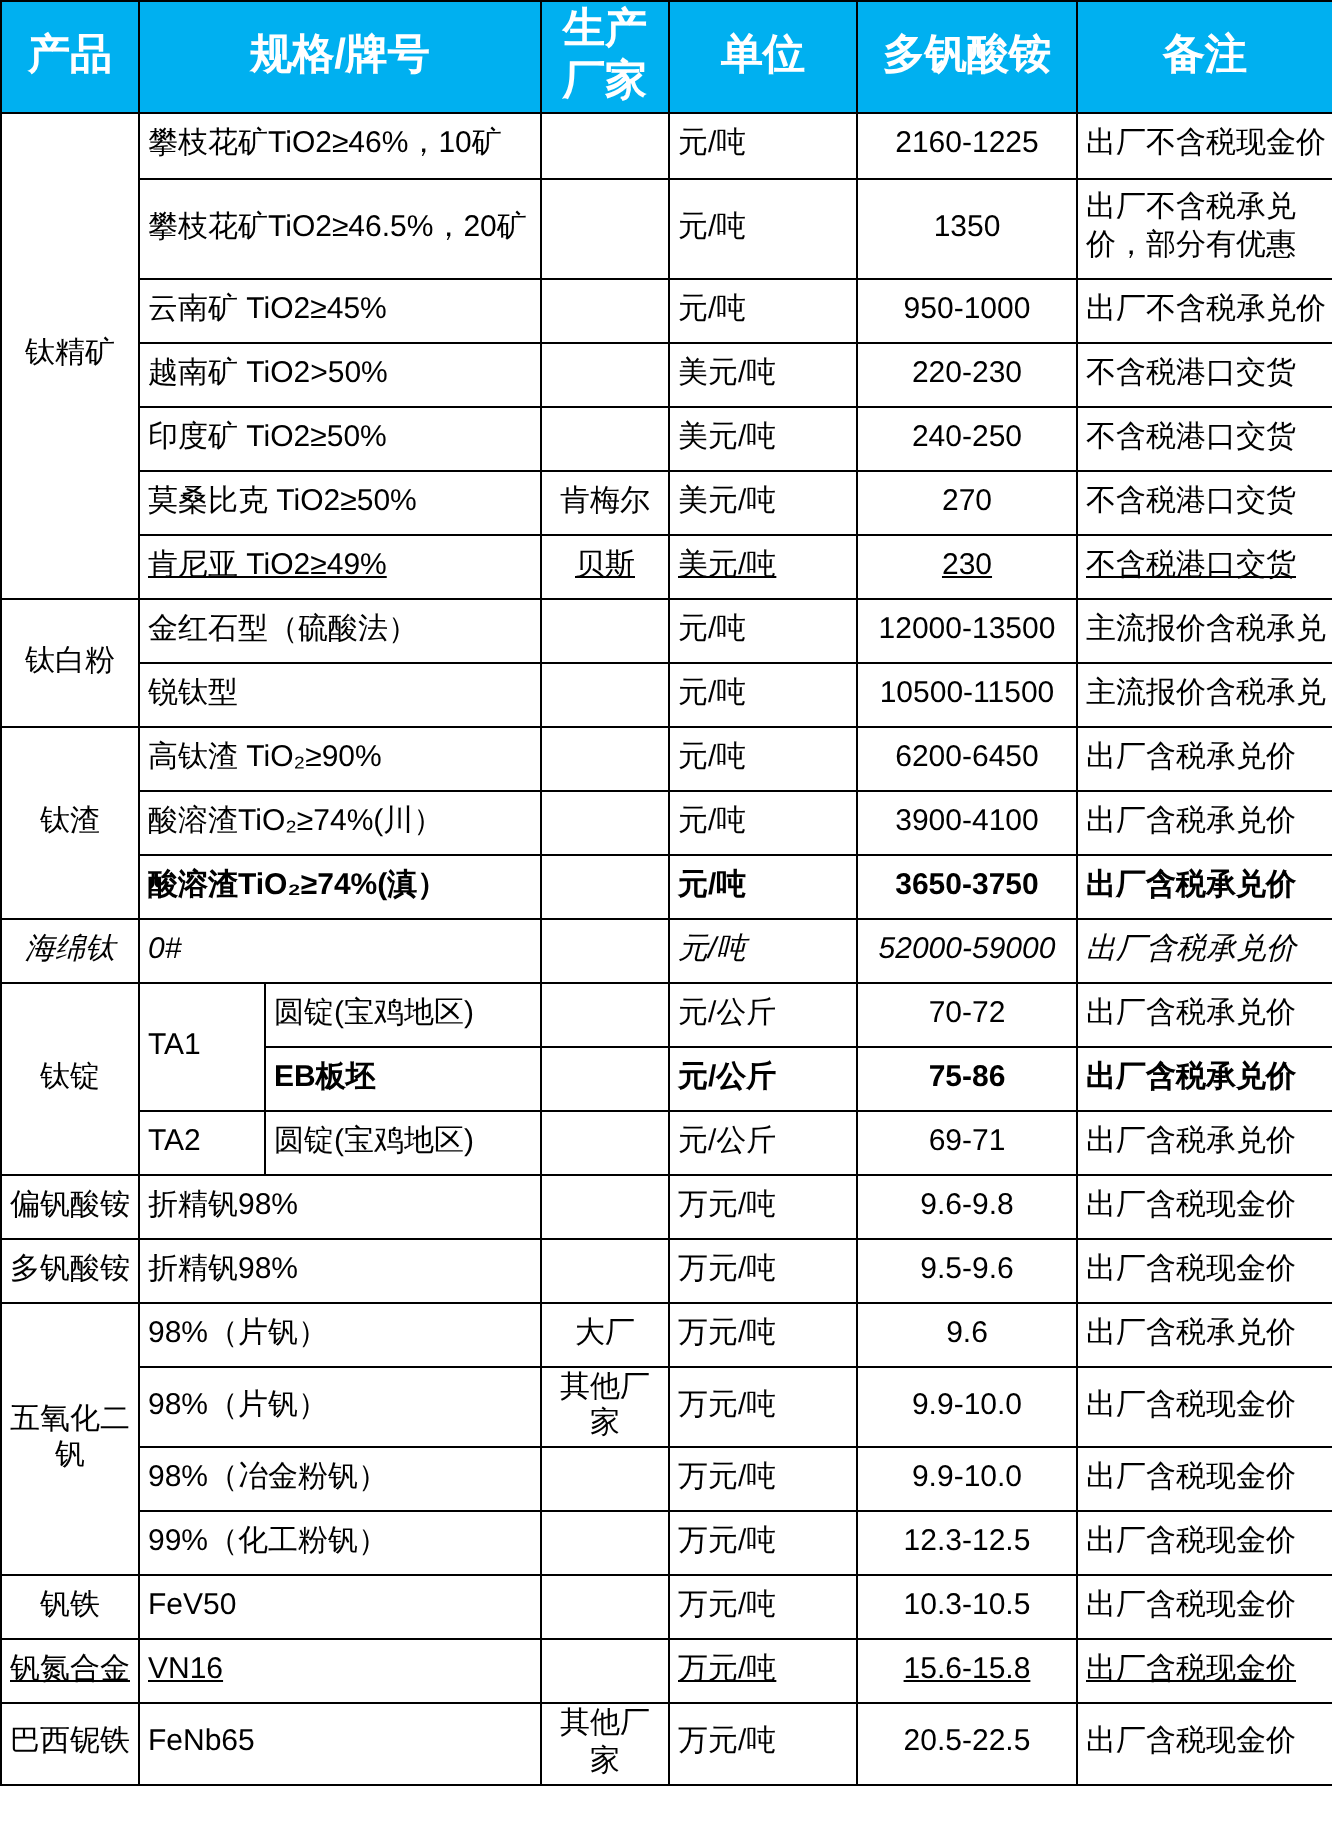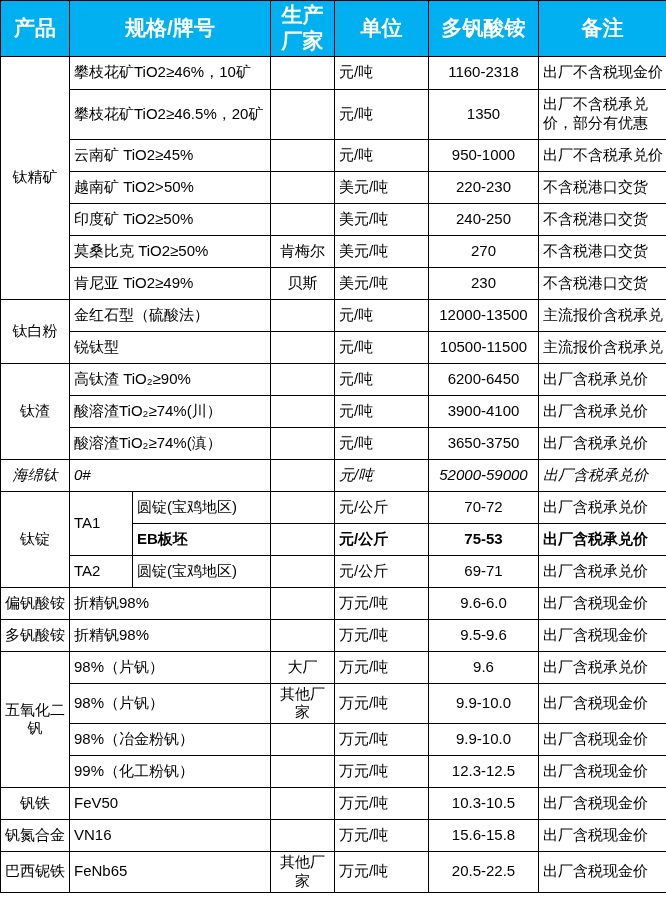--- a/index.html
+++ b/index.html
@@ -61,21 +61,21 @@
         <th colspan="1" data-name="column-header-price">多钒酸铵</th>
         <th colspan="1" data-name="column-header-note">备注</th>
       </tr>
   </thead>
   <tbody data-name="table-body">
       <tr data-name="table-row" style="height: 33px;">
         <td rowspan="7" class="al-center" data-name="product-cell">钛精矿</td>
         <td colspan="2" class="al-left" data-name="spec-cell">攀枝花矿TiO2≥46%，10矿</td>
         <td class="al-center" data-name="mfr-cell"></td>
         <td class="al-left" data-name="unit-cell">元/吨</td>
-        <td class="al-center" data-name="price-cell">1160-2318</td>
+        <td class="al-center" data-name="price-cell">2160-1225</td>
         <td class="al-left" data-name="note-cell">出厂不含税现金价</td>
       </tr>
       <tr data-name="table-row" style="height: 50px;">
         <td colspan="2" class="al-left" data-name="spec-cell">攀枝花矿TiO2≥46.5%，20矿</td>
         <td class="al-center" data-name="mfr-cell"></td>
         <td class="al-left" data-name="unit-cell">元/吨</td>
         <td class="al-center" data-name="price-cell">1350</td>
         <td class="al-left" data-name="note-cell">出厂不含税承兑价，部分有优惠</td>
       </tr>
       <tr data-name="table-row" style="height: 32px;">
@@ -99,21 +99,21 @@
         <td class="al-center" data-name="price-cell">240-250</td>
         <td class="al-left" data-name="note-cell">不含税港口交货</td>
       </tr>
       <tr data-name="table-row" style="height: 32px;">
         <td colspan="2" class="al-left" data-name="spec-cell">莫桑比克 TiO2≥50%</td>
         <td class="al-center" data-name="mfr-cell">肯梅尔</td>
         <td class="al-left" data-name="unit-cell">美元/吨</td>
         <td class="al-center" data-name="price-cell">270</td>
         <td class="al-left" data-name="note-cell">不含税港口交货</td>
       </tr>
-      <tr data-name="table-row" style="height: 32px;">
+      <tr data-name="table-row" style="height: 32px; text-decoration: underline;">
         <td colspan="2" class="al-left" data-name="spec-cell">肯尼亚 TiO2≥49%</td>
         <td class="al-center" data-name="mfr-cell">贝斯</td>
         <td class="al-left" data-name="unit-cell">美元/吨</td>
         <td class="al-center" data-name="price-cell">230</td>
         <td class="al-left" data-name="note-cell">不含税港口交货</td>
       </tr>
       <tr data-name="table-row" style="height: 32px;">
         <td rowspan="2" class="al-center" data-name="product-cell">钛白粉</td>
         <td colspan="2" class="al-left" data-name="spec-cell">金红石型（硫酸法）</td>
         <td class="al-center" data-name="mfr-cell"></td>
@@ -136,21 +136,21 @@
         <td class="al-center" data-name="price-cell">6200-6450</td>
         <td class="al-left" data-name="note-cell">出厂含税承兑价</td>
       </tr>
       <tr data-name="table-row" style="height: 32px; margin-top: 36px;">
         <td colspan="2" class="al-left" data-name="spec-cell">酸溶渣TiO₂≥74%(川）</td>
         <td class="al-center" data-name="mfr-cell"></td>
         <td class="al-left" data-name="unit-cell">元/吨</td>
         <td class="al-center" data-name="price-cell">3900-4100</td>
         <td class="al-left" data-name="note-cell">出厂含税承兑价</td>
       </tr>
-      <tr data-name="table-row" style="height: 32px;">
+      <tr data-name="table-row" style="height: 32px; font-weight: bold;">
         <td colspan="2" class="al-left" data-name="spec-cell">酸溶渣TiO₂≥74%(滇）</td>
         <td class="al-center" data-name="mfr-cell"></td>
         <td class="al-left" data-name="unit-cell">元/吨</td>
         <td class="al-center" data-name="price-cell">3650-3750</td>
         <td class="al-left" data-name="note-cell">出厂含税承兑价</td>
       </tr>
       <tr data-name="table-row" style="height: 32px; font-style: italic;">
         <td class="al-center" data-name="product-cell">海绵钛</td>
         <td colspan="2" class="al-left" data-name="spec-cell">0#</td>
         <td class="al-center" data-name="mfr-cell"></td>
@@ -164,37 +164,37 @@
         <td class="al-left" data-name="spec2-cell">圆锭(宝鸡地区)</td>
         <td class="al-center" data-name="mfr-cell"></td>
         <td class="al-left" data-name="unit-cell">元/公斤</td>
         <td class="al-center" data-name="price-cell">70-72</td>
         <td class="al-left" data-name="note-cell">出厂含税承兑价</td>
       </tr>
       <tr data-name="table-row" style="height: 32px; font-weight: bold;">
         <td class="al-left" data-name="spec2-cell">EB板坯</td>
         <td class="al-center" data-name="mfr-cell"></td>
         <td class="al-left" data-name="unit-cell">元/公斤</td>
-        <td class="al-center" data-name="price-cell">75-53</td>
+        <td class="al-center" data-name="price-cell">75-86</td>
         <td class="al-left" data-name="note-cell">出厂含税承兑价</td>
       </tr>
       <tr data-name="table-row" style="height: 32px; margin-top: 31px;">
         <td class="al-left" data-name="spec-cell">TA2</td>
         <td class="al-left" data-name="spec2-cell">圆锭(宝鸡地区)</td>
         <td class="al-center" data-name="mfr-cell"></td>
         <td class="al-left" data-name="unit-cell">元/公斤</td>
         <td class="al-center" data-name="price-cell">69-71</td>
         <td class="al-left" data-name="note-cell">出厂含税承兑价</td>
       </tr>
       <tr data-name="table-row" style="height: 32px; margin-top: 40px;">
         <td class="al-center" data-name="product-cell">偏钒酸铵</td>
         <td colspan="2" class="al-left" data-name="spec-cell">折精钒98%</td>
         <td class="al-center" data-name="mfr-cell"></td>
         <td class="al-left" data-name="unit-cell">万元/吨</td>
-        <td class="al-center" data-name="price-cell">9.6-6.0</td>
+        <td class="al-center" data-name="price-cell">9.6-9.8</td>
         <td class="al-left" data-name="note-cell">出厂含税现金价</td>
       </tr>
       <tr data-name="table-row" style="height: 32px;">
         <td class="al-center" data-name="product-cell">多钒酸铵</td>
         <td colspan="2" class="al-left" data-name="spec-cell">折精钒98%</td>
         <td class="al-center" data-name="mfr-cell"></td>
         <td class="al-left" data-name="unit-cell">万元/吨</td>
         <td class="al-center" data-name="price-cell">9.5-9.6</td>
         <td class="al-left" data-name="note-cell">出厂含税现金价</td>
       </tr>
@@ -228,21 +228,21 @@
         <td class="al-left" data-name="note-cell">出厂含税现金价</td>
       </tr>
       <tr data-name="table-row" style="height: 32px;">
         <td class="al-center" data-name="product-cell">钒铁</td>
         <td colspan="2" class="al-left" data-name="spec-cell">FeV50</td>
         <td class="al-center" data-name="mfr-cell"></td>
         <td class="al-left" data-name="unit-cell">万元/吨</td>
         <td class="al-center" data-name="price-cell">10.3-10.5</td>
         <td class="al-left" data-name="note-cell">出厂含税现金价</td>
       </tr>
-      <tr data-name="table-row" style="height: 32px;">
+      <tr data-name="table-row" style="height: 32px; text-decoration: underline;">
         <td class="al-center" data-name="product-cell">钒氮合金</td>
         <td colspan="2" class="al-left" data-name="spec-cell">VN16</td>
         <td class="al-center" data-name="mfr-cell"></td>
         <td class="al-left" data-name="unit-cell">万元/吨</td>
         <td class="al-center" data-name="price-cell">15.6-15.8</td>
         <td class="al-left" data-name="note-cell">出厂含税现金价</td>
       </tr>
       <tr data-name="table-row" style="height: 32px; padding-left: 16px;">
         <td class="al-center" data-name="product-cell">巴西铌铁</td>
         <td colspan="2" class="al-left" data-name="spec-cell">FeNb65</td>

